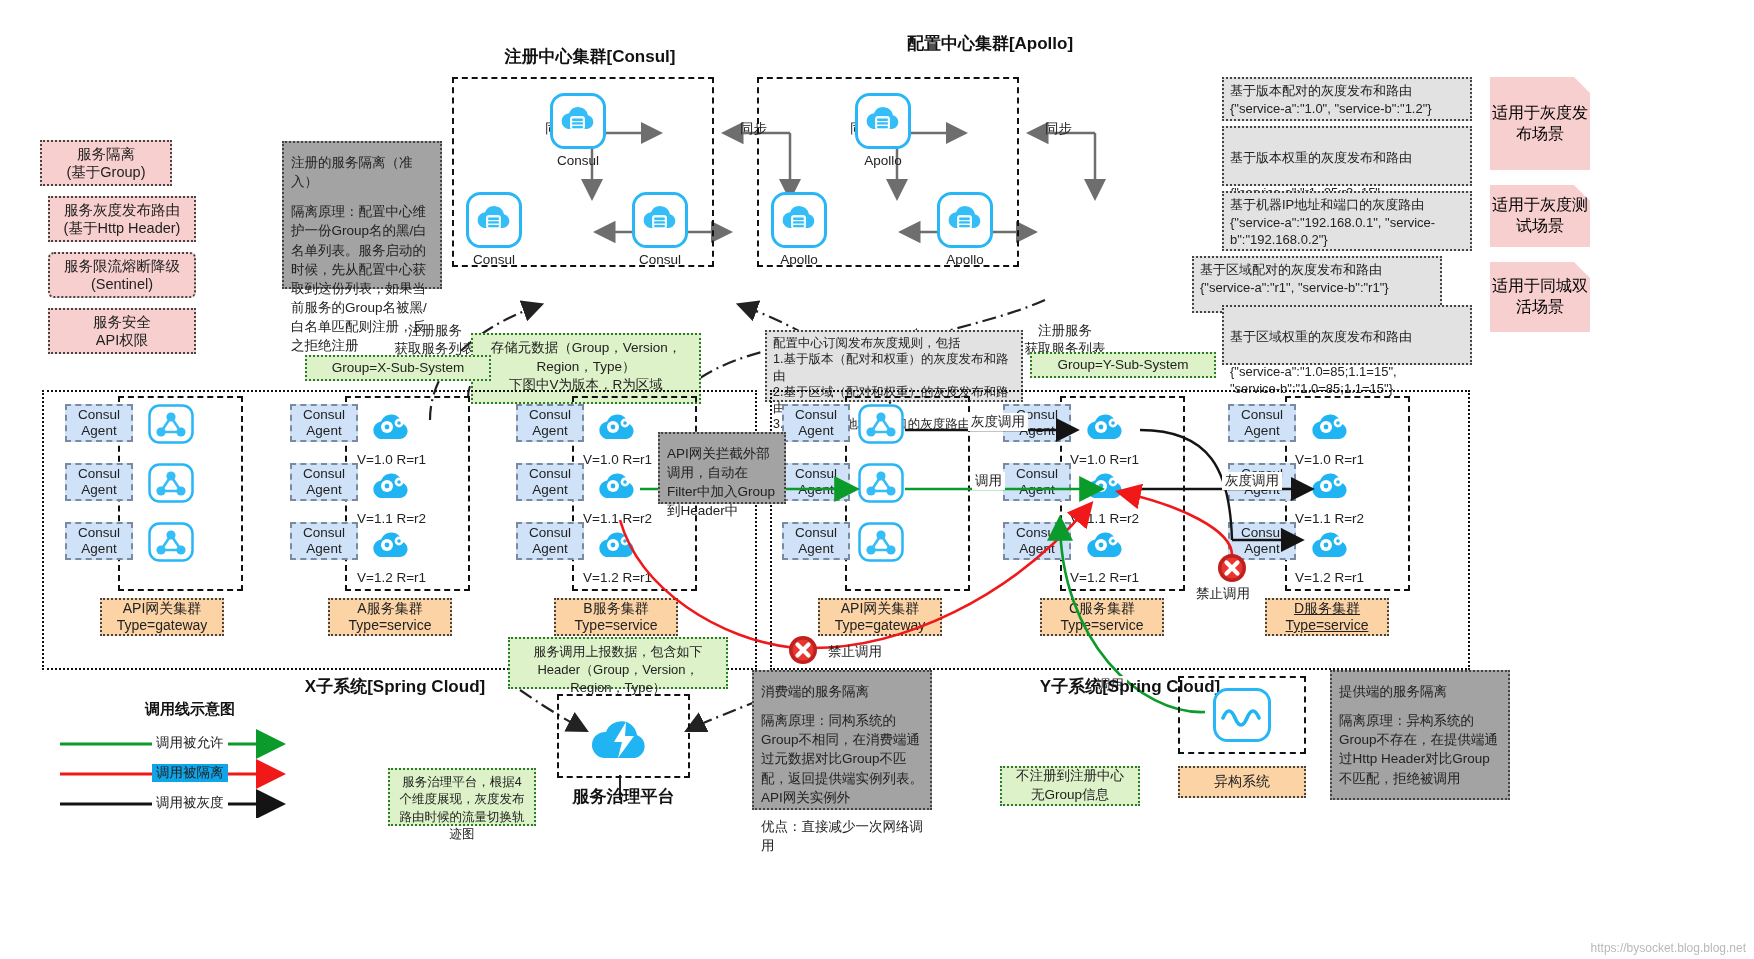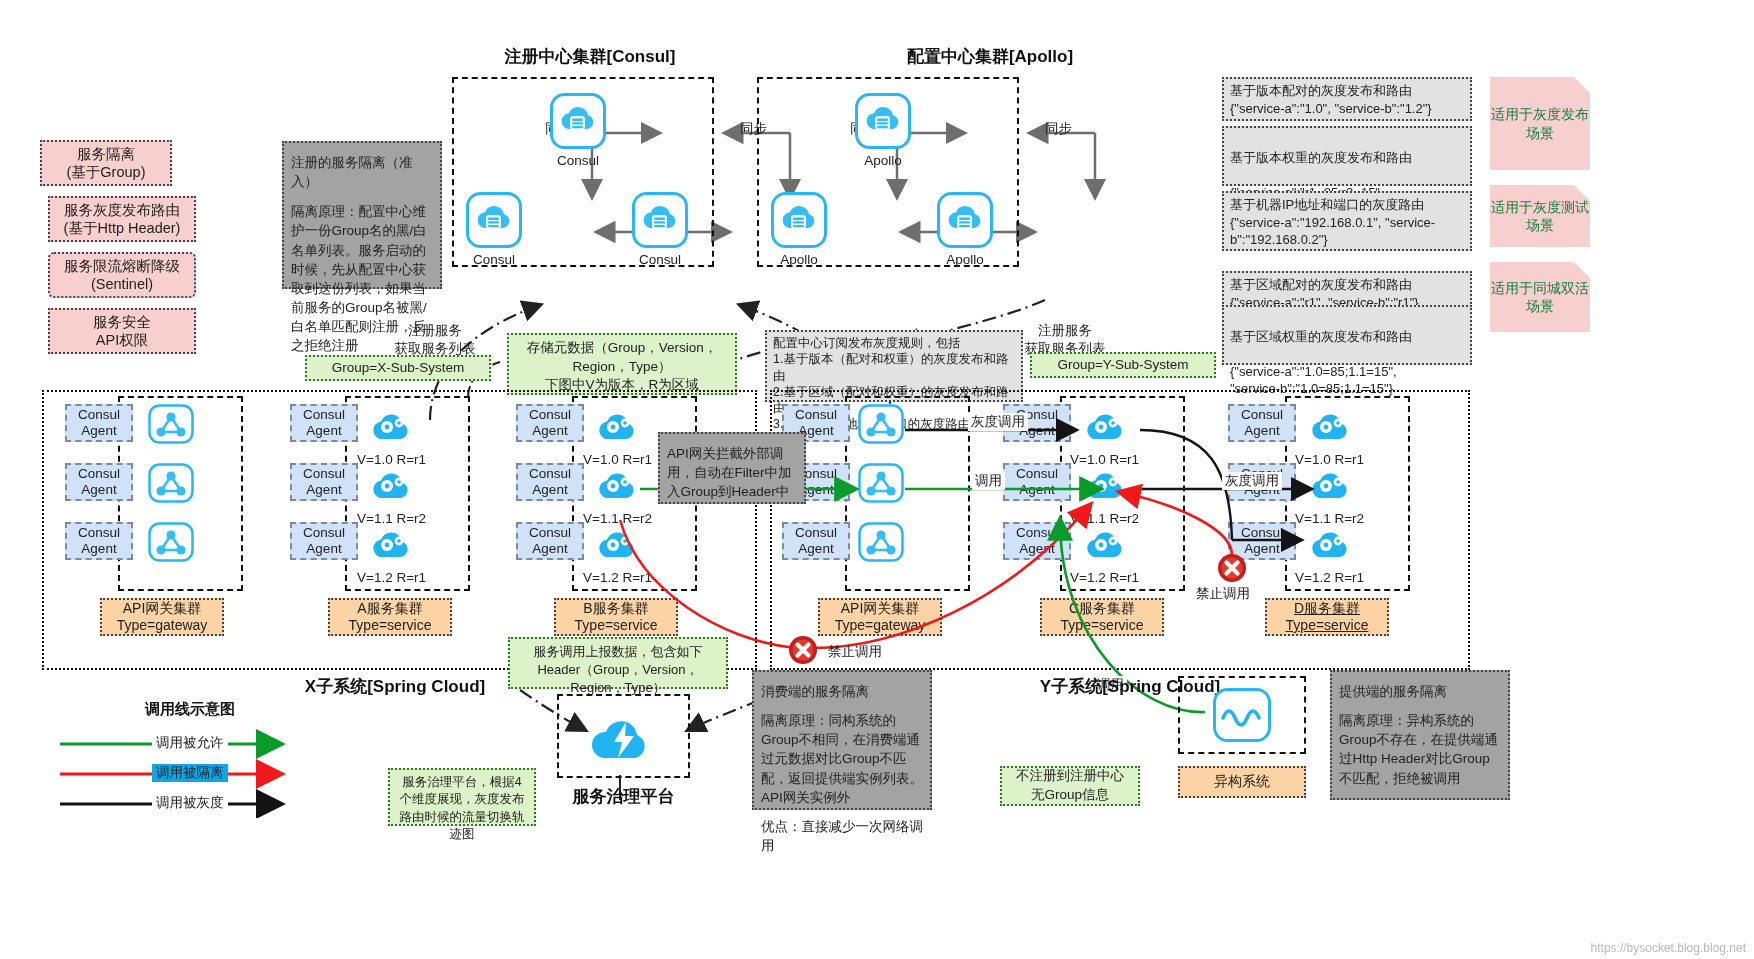--- a/index.html
+++ b/index.html
@@ -15,21 +15,21 @@
   .greybox{background:#e2e2e2;border:2px dotted #444;font-size:13px;line-height:1.35;
            color:#222;padding:3px 6px;}
   .greenbox{background:#ddf2c8;border:2px dotted #2a7a2a;font-size:13.5px;line-height:1.38;
             color:#222;padding:4px 7px;text-align:center;}
   .orangebox{background:#fbd3a5;border:2px dotted #444;display:flex;flex-direction:column;
              align-items:center;justify-content:center;font-size:14px;line-height:1.25;color:#222;}
   .bluebox{background:#cfe2f7;border:2px dashed #7a8aa0;display:flex;flex-direction:column;
            align-items:center;justify-content:center;font-size:13.5px;line-height:1.15;color:#222;}
   .dashbox{border:2.5px dashed #111;background:transparent;}
   .dotbox{border:2px dotted #111;background:transparent;}
-  .note{background:#f8cfcf;font-size:14px;line-height:1.3;text-align:center;color:#15803d;
+  .note{background:#f8cfcf;font-size:16px;line-height:1.3;text-align:center;color:#000000;
         display:flex;align-items:center;justify-content:center;
         clip-path:polygon(0 0, calc(100% - 16px) 0, 100% 16px, 100% 100%, 0 100%);}
   .lbl{font-size:13.5px;color:#222;white-space:nowrap;}
   .lblc{font-size:13.5px;color:#222;text-align:center;line-height:1.3;}
   svg.layer{position:absolute;left:0;top:0;width:1754px;height:959px;pointer-events:none;}
   .wm{position:absolute;right:8px;bottom:4px;font-size:12px;color:#b9b9b9;}
 </style>
 </head>
 <body>
 
@@ -75,21 +75,21 @@
     <path d="M700,378 C740,352 800,340 880,337" fill="none" stroke="#222" stroke-width="2.2" stroke-dasharray="14,5,2,5"></path>
 
     <path d="M468,398 C468,380 480,368 500,362" fill="none" stroke="#222" stroke-width="2" stroke-dasharray="12,4,2,4"></path>
 
     <path d="M520,690 C552,712 570,722 585,730" fill="none" stroke="#222" stroke-width="2.2" stroke-dasharray="14,5,2,5" marker-end="url(#ahDark)"></path>
     <path d="M760,700 C720,716 700,724 688,730" fill="none" stroke="#222" stroke-width="2.2" stroke-dasharray="14,5,2,5" marker-end="url(#ahDark)"></path>
     <path d="M620,775 C620,790 620,795 620,800" fill="none" stroke="#222" stroke-width="2"></path>
   </svg>
 
   <div class="abs ttl" style="left:470px;top:45px;width:240px;">注册中心集群[Consul]</div>
-  <div class="abs ttl" style="left:880px;top:45px;width:220px;">配置中心集群[Apollo]</div>
+  <div class="abs ttl" style="left:880px;top:32px;width:220px;">配置中心集群[Apollo]</div>
 
   <div class="abs dashbox" style="left:452px;top:77px;width:262px;height:190px;"></div>
 
   <div class="abs lbl" style="left:545px;top:120px;">同步</div>
   <div class="abs lbl" style="left:740px;top:120px;">同步</div>
   <div class="abs lbl" style="left:645px;top:218px;">同步</div>
 
   <div class="abs" style="left:550px;top:93px;">
     <svg width="56" height="56" viewBox="0 0 56 56">
       <rect x="1.5" y="1.5" width="53" height="53" rx="13" fill="#fff" stroke="#29b6f6" stroke-width="3"></rect>
@@ -197,40 +197,40 @@
   </div>
   <div class="abs greybox" style="left:1222px;top:126px;width:250px;height:60px;white-space:pre-line;">
     <div>基于版本权重的灰度发布和路由</div>
     <div>{"service-a":"r1=85;r2=15",
 "service-b":"r1=85;r2=15"}</div>
   </div>
   <div class="abs greybox" style="left:1222px;top:191px;width:250px;height:60px;">
     <div>基于机器IP地址和端口的灰度路由</div>
     <div>{"service-a":"192.168.0.1", "service-b":"192.168.0.2"}</div>
   </div>
-  <div class="abs greybox" style="left:1222px;top:256px;width:250px;height:57px;margin-top:15px;">
+  <div class="abs greybox" style="left:1192px;top:256px;width:250px;height:57px;">
     <div>基于区域配对的灰度发布和路由</div>
     <div>{"service-a":"r1", "service-b":"r1"}</div>
   </div>
   <div class="abs greybox" style="left:1222px;top:305px;width:250px;height:60px;white-space:pre-line;">
     <div>基于区域权重的灰度发布和路由</div>
     <div>{"service-a":"1.0=85;1.1=15",
 "service-b":"1.0=85;1.1=15"}</div>
   </div>
 
   <div class="abs note" style="left:1490px;top:77px;width:100px;height:93px;">适用于灰度发布场景</div>
   <div class="abs note" style="left:1490px;top:185px;width:100px;height:62px;">适用于灰度测试场景</div>
   <div class="abs note" style="left:1490px;top:262px;width:100px;height:70px;">适用于同城双活场景</div>
 
   <div class="abs lblc" style="left:380px;top:322px;width:110px;white-space:pre-line;">注册服务
 获取服务列表</div>
   <div class="abs lblc" style="left:1010px;top:322px;width:110px;white-space:pre-line;">注册服务
 获取服务列表</div>
 
-  <div class="abs greenbox" style="left:507px;top:333px;width:230px;height:62px;white-space:pre-line;">存储元数据（Group，Version，Region，Type）
+  <div class="abs greenbox" style="left:471px;top:333px;width:230px;height:71px;white-space:pre-line;">存储元数据（Group，Version，Region，Type）
 下图中V为版本，R为区域</div>
 
   <div class="abs greybox" style="left:765px;top:330px;width:258px;height:72px;white-space:pre-line;font-size:12.5px;line-height:1.3;">配置中心订阅发布灰度规则，包括
 1.基于版本（配对和权重）的灰度发布和路由
 2.基于区域（配对和权重）的灰度发布和路由
 3.基于机器IP地址和端口的灰度路由</div>
 
   <div class="abs greenbox" style="left:305px;top:355px;width:186px;height:26px;display:flex;align-items:center;justify-content:center;">Group=X-Sub-System</div>
   <div class="abs greenbox" style="left:1030px;top:352px;width:186px;height:26px;display:flex;align-items:center;justify-content:center;">Group=Y-Sub-System</div>
 
@@ -558,21 +558,21 @@
   <div class="abs lbl" style="left:828px;top:643px;">禁止调用</div>
   <div class="abs" style="left:1216px;top:552px;">
     <svg width="32" height="32" viewBox="0 0 32 32">
       <circle cx="16" cy="16" r="14" fill="#c0201e"></circle>
       <circle cx="16" cy="16" r="10.5" fill="#e8372f"></circle>
       <path d="M10.5 10.5 L21.5 21.5 M21.5 10.5 L10.5 21.5" stroke="#fff" stroke-width="4.2" stroke-linecap="round"></path>
     </svg>
   </div>
   <div class="abs lbl" style="left:1196px;top:585px;">禁止调用</div>
 
-  <div class="abs yellowbox" style="left:658px;top:432px;width:148px;height:72px;">API网关拦截外部调用，自动在Filter中加入Group到Header中</div>
+  <div class="abs yellowbox" style="left:658px;top:432px;width:128px;height:72px;">API网关拦截外部调用，自动在Filter中加入Group到Header中</div>
 
   <div class="abs ttl" style="left:285px;top:675px;width:220px;">X子系统[Spring Cloud]</div>
   <div class="abs ttl" style="left:1020px;top:675px;width:220px;">Y子系统[Spring Cloud]</div>
 
   <div class="abs greenbox" style="left:508px;top:637px;width:220px;height:52px;white-space:pre-line;font-size:13px;">服务调用上报数据，包含如下Header（Group，Version，Region，Type）</div>
 
   <div class="abs ttl" style="left:110px;top:700px;width:160px;font-size:15px;">调用线示意图</div>
   <svg class="abs" style="left:40px;top:728px;width:300px;height:90px;">
     <line x1="20" y1="16" x2="240" y2="16" stroke="#0a9b2a" stroke-width="3" marker-end="url(#ahGreen)"></line>
     <line x1="20" y1="46" x2="240" y2="46" stroke="#f01818" stroke-width="3" marker-end="url(#ahRed)"></line>

